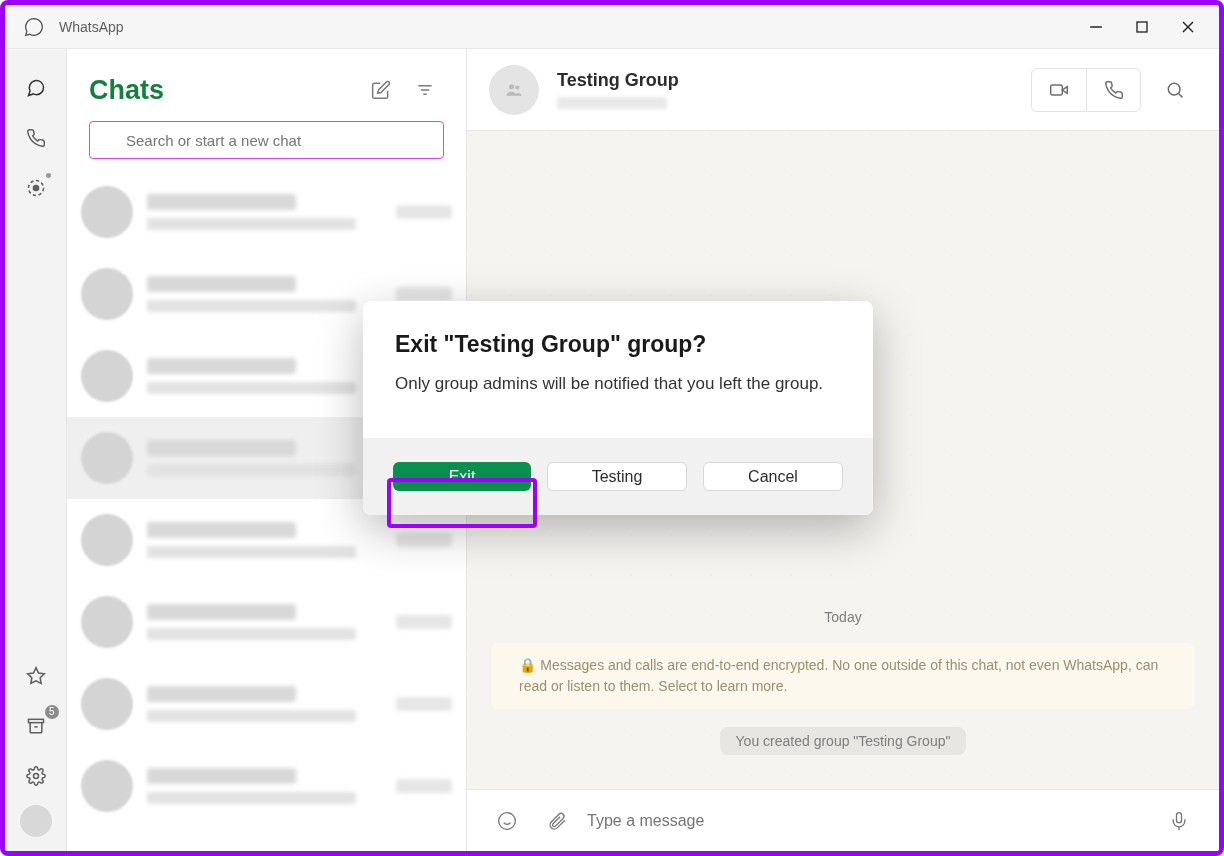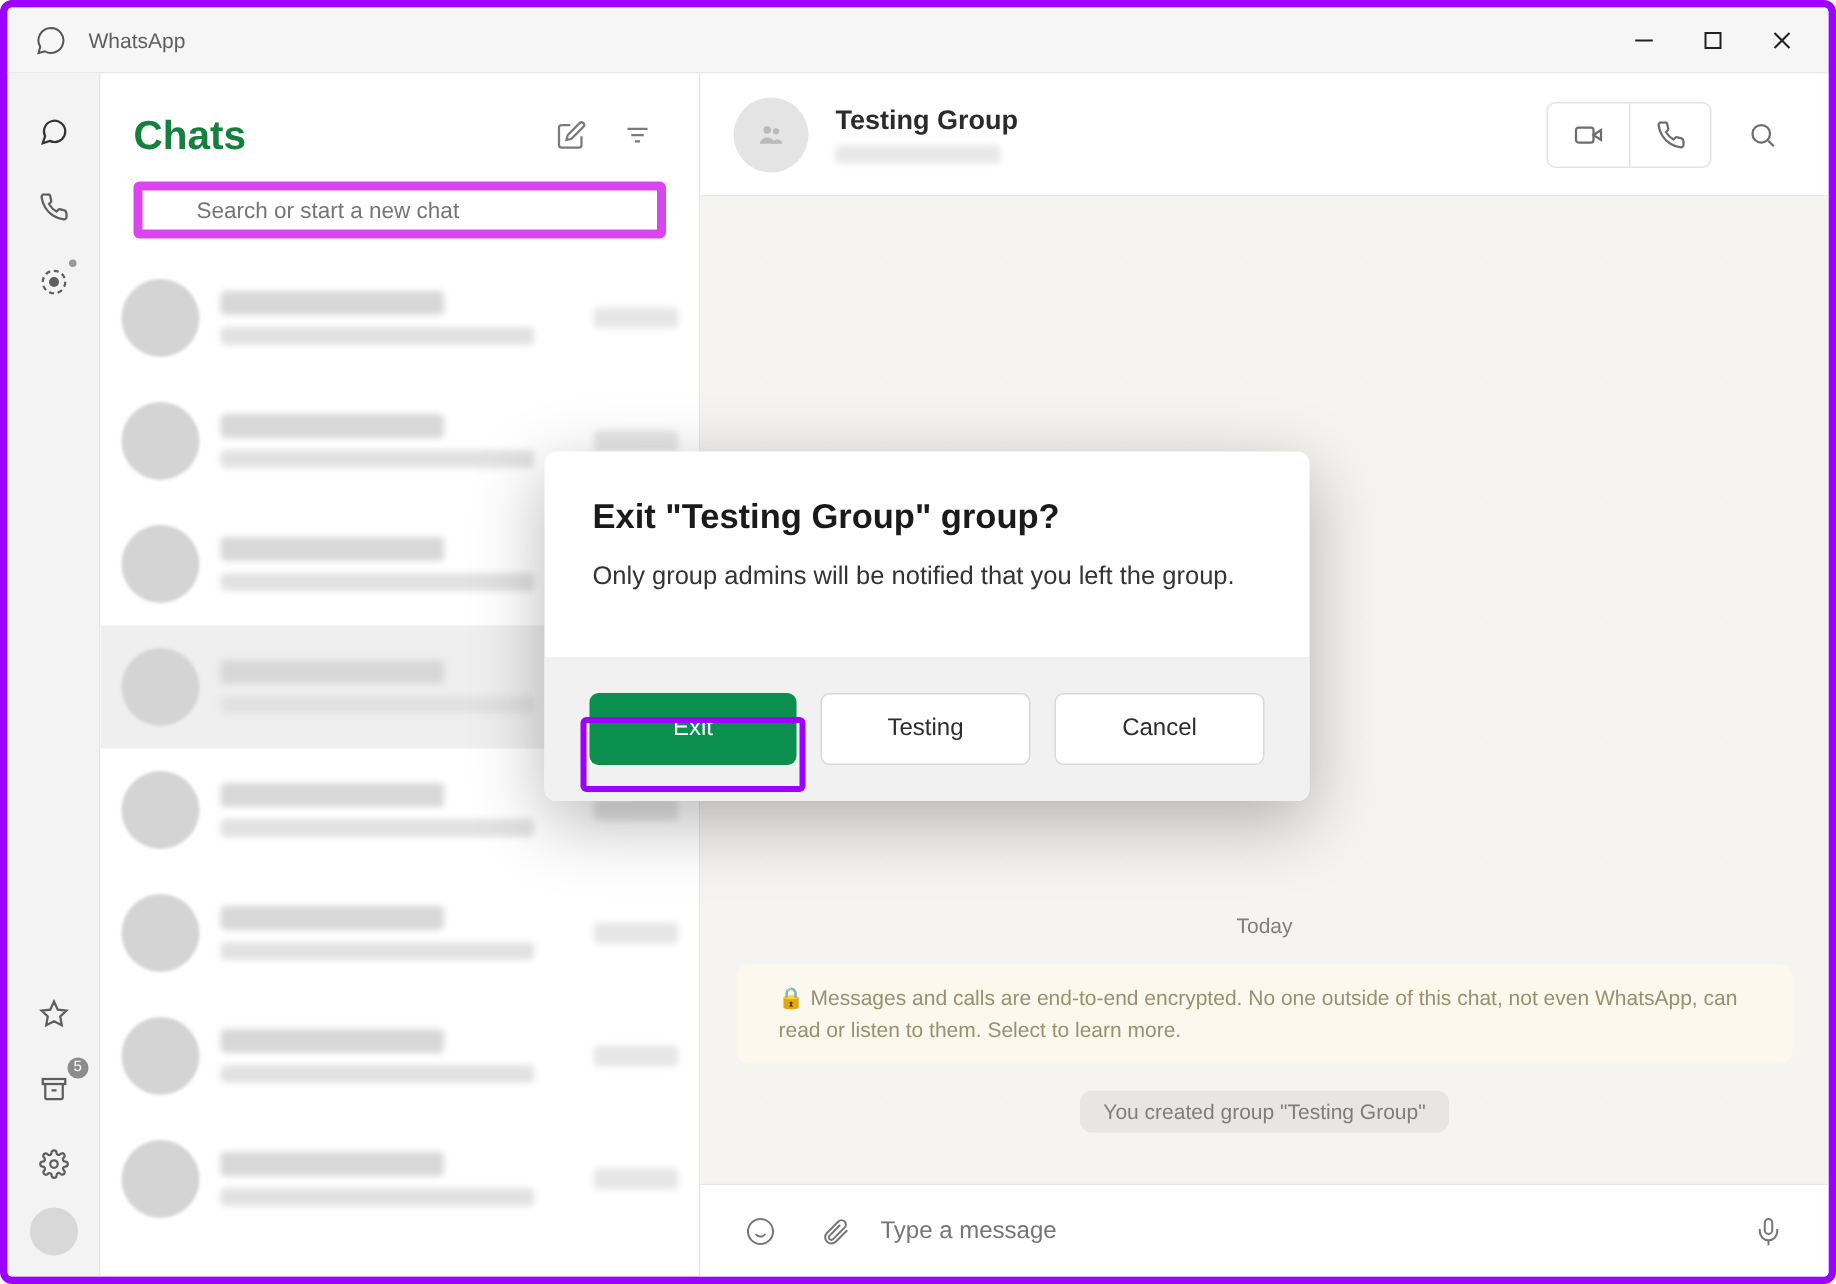--- a/index.html
+++ b/index.html
@@ -107,21 +107,21 @@
     width: 38px; height: 38px;
     display:flex;align-items:center;justify-content:center;
     color:#7a7a7a;
     margin-left:6px;
   }
   .search-wrap {
     padding: 4px 22px 12px 22px;
   }
   .search-input {
     width:100%; height:38px;
-    border:6px solid #d946ef;
+    border:1px solid #d946ef;
     border-radius:4px;
     padding:0 12px 0 36px;
     font-size:15px;
     color:#9a9a9a;
     background:#fff;
     position:relative;
   }
   .search-box {
     position:relative;
   }
@@ -270,21 +270,21 @@
   }
   .modal-text {
     font-size:17px; color:#333;
   }
   .modal-actions {
     background:#f1f1f1;
     padding: 24px 30px;
     display:flex; gap:16px;
   }
   .m-btn {
-    flex:1; height:48px;
+    flex:1; height:29px;
     border-radius:6px;
     font-size:16px;
     display:flex;align-items:center;justify-content:center;
     background:#fff;
     border:1px solid #d9d9d9;
     color:#2c2c2c;
     cursor:pointer;
   }
   .m-btn.primary {
     background:#0a8f4e;

